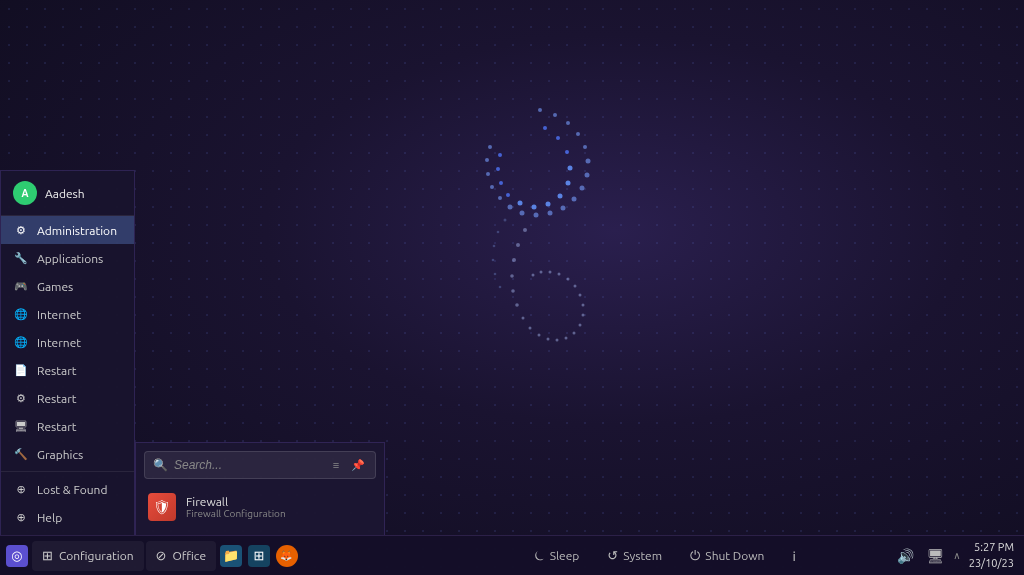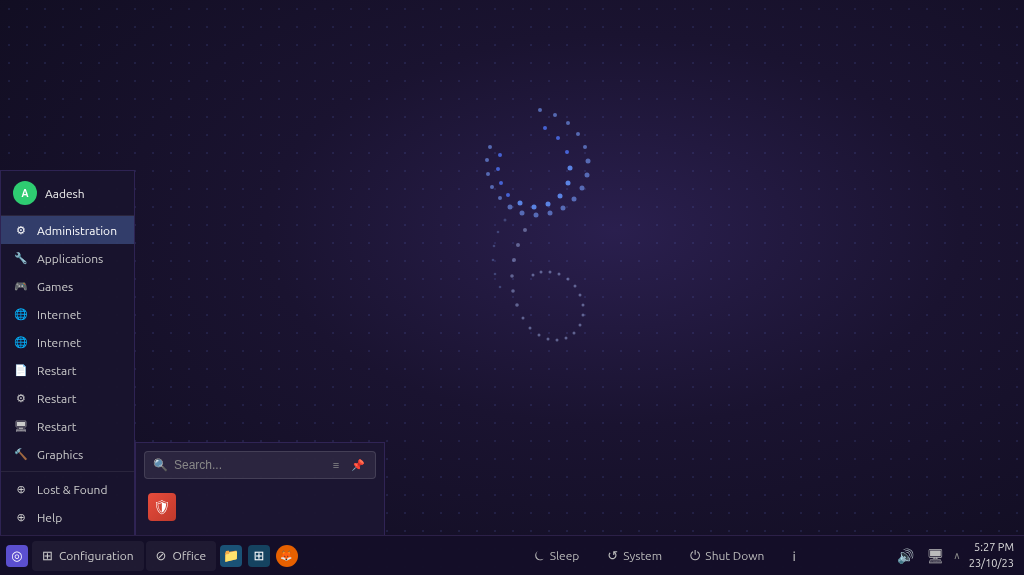--- a/index.html
+++ b/index.html
@@ -208,20 +208,21 @@
       gap: 6px;
     }
 
     .sub-panel-search input {
       background: none;
       border: none;
       outline: none;
       color: #ccc;
       font-size: 12px;
       width: 100%;
+      font-style: italic;
     }
 
     .sub-panel-search input::placeholder { color: #888; }
 
     .search-actions {
       display: flex;
       gap: 4px;
     }
 
     .search-action-btn {
@@ -456,20 +457,24 @@
       <div class="search-actions">
         <div class="search-action-btn">≡</div>
         <div class="search-action-btn">📌</div>
       </div>
     </div>
 
     <div class="app-item">
       <div class="app-icon-img app-icon-firewall">
         <span style="color:white;font-size:14px;">🛡</span>
       </div>
+      <div>
+        <div class="app-info-title">Firewall</div>
+        <div class="app-info-subtitle">Firewall Configuration</div>
+      </div>
     </div>
   </div>
 
   <div class="taskbar">
     <div class="taskbar-left">
 
       <div class="taskbar-app-icon" style="background:#5b4fcf;">
         <span style="color:white;font-size:13px;">◎</span>
       </div>
       <div class="taskbar-btn">

